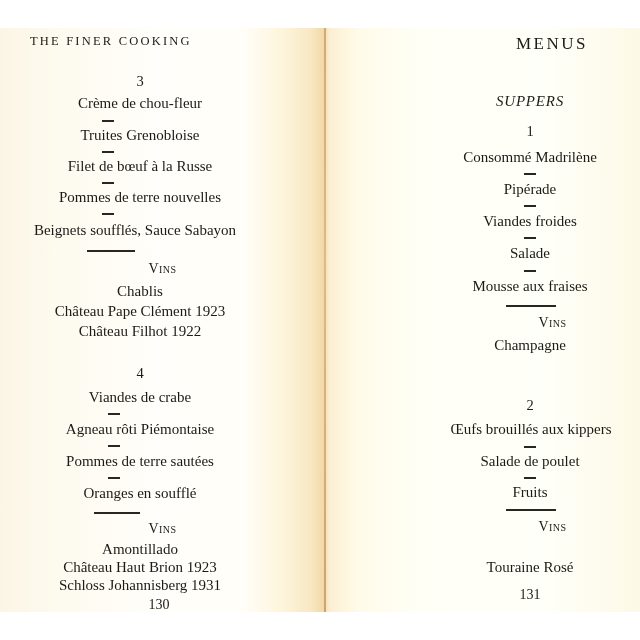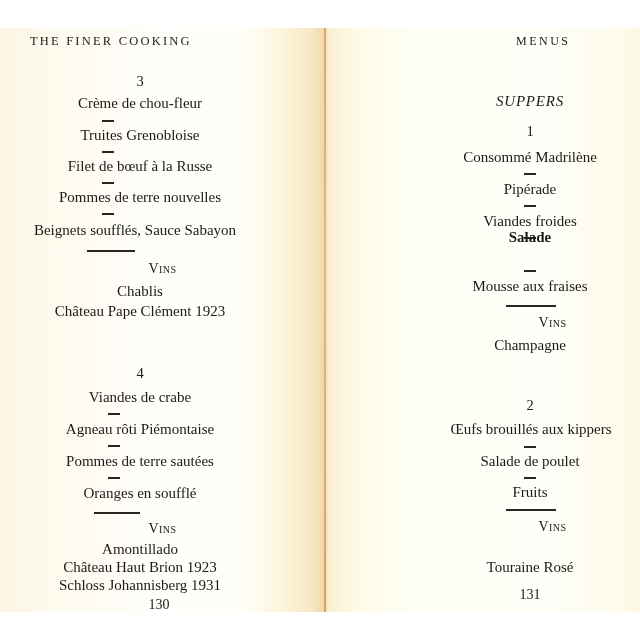--- a/index.html
+++ b/index.html
@@ -25,21 +25,21 @@
     position:absolute; top:28px; height:584px; text-align:center;
   }
   .page.left { left:0; width:280px; }
   .page.right { left:420px; width:220px; }
 
   .runhead {
     position:absolute; top:6px; font-size:12.5px; letter-spacing:2.2px;
     font-variant: small-caps; text-transform:uppercase;
   }
   .left .runhead { left:30px; }
-  .right .runhead { left:95px; width:auto; letter-spacing:2.5px; font-size:12px;}
+  .right .runhead { left:95px; width:auto; letter-spacing:2.5px; font-size:17px;}
 
   .line { position:absolute; left:0; right:0; text-align:center; white-space:nowrap; font-size:15px; line-height:18px; }
   .num { font-size:14.5px; }
   .dash {
     position:absolute; height:1.5px; background:#2a2622;
   }
   .rule {
     position:absolute; height:1.5px; background:#2a2622;
   }
   .vins { font-variant: small-caps; font-size:14px; letter-spacing:0.5px;padding-left:45px; }
@@ -62,20 +62,21 @@
   <div class="dash" style="left:102px;width:12px;top:123px;"></div>
   <div class="line" style="top:129px;">Filet de bœuf à la Russe</div>
   <div class="dash" style="left:102px;width:12px;top:154px;"></div>
   <div class="line" style="top:160px;">Pommes de terre nouvelles</div>
   <div class="dash" style="left:102px;width:12px;top:185px;"></div>
   <div class="line" style="top:193px;left:-10px;">Beignets soufflés, Sauce Sabayon</div>
   <div class="rule" style="left:87px;width:48px;top:222px;"></div>
   <div class="line vins" style="top:232px;">Vins</div>
   <div class="line" style="top:254px;">Chablis</div>
   <div class="line" style="top:274px;">Château Pape Clément 1923</div>
+  <div class="line" style="top:294px;">Château Filhot 1922</div>
 
   <div class="line num" style="top:336px;">4</div>
   <div class="line" style="top:360px;">Viandes de crabe</div>
   <div class="dash" style="left:108px;width:12px;top:385px;"></div>
   <div class="line" style="top:392px;">Agneau rôti Piémontaise</div>
   <div class="dash" style="left:108px;width:12px;top:417px;"></div>
   <div class="line" style="top:424px;">Pommes de terre sautées</div>
   <div class="dash" style="left:108px;width:12px;top:449px;"></div>
   <div class="line" style="top:456px;">Oranges en soufflé</div>
   <div class="rule" style="left:94px;width:46px;top:484px;"></div>
@@ -90,21 +91,21 @@
   <div class="runhead" style="left:96px;">MENUS</div>
   <div class="line section-title" style="top:64px;left:0;">SUPPERS</div>
 
   <div class="line num" style="top:94px;">1</div>
   <div class="line" style="top:120px;">Consommé Madrilène</div>
   <div class="dash" style="left:104px;width:12px;top:145px;"></div>
   <div class="line" style="top:152px;">Pipérade</div>
   <div class="dash" style="left:104px;width:12px;top:177px;"></div>
   <div class="line" style="top:184px;">Viandes froides</div>
   <div class="dash" style="left:104px;width:12px;top:209px;"></div>
-  <div class="line" style="top:200px;font-weight:bold;">Salade</div>
+  <div class="line" style="top:216px;">Salade</div>
   <div class="dash" style="left:104px;width:12px;top:242px;"></div>
   <div class="line" style="top:249px;">Mousse aux fraises</div>
   <div class="rule" style="left:86px;width:50px;top:277px;"></div>
   <div class="line vins" style="top:286px;">Vins</div>
   <div class="line" style="top:308px;">Champagne</div>
 
   <div class="line num" style="top:368px;">2</div>
   <div class="line" style="top:392px;left:2px;">Œufs brouillés aux kippers</div>
   <div class="dash" style="left:104px;width:12px;top:418px;"></div>
   <div class="line" style="top:424px;">Salade de poulet</div>

